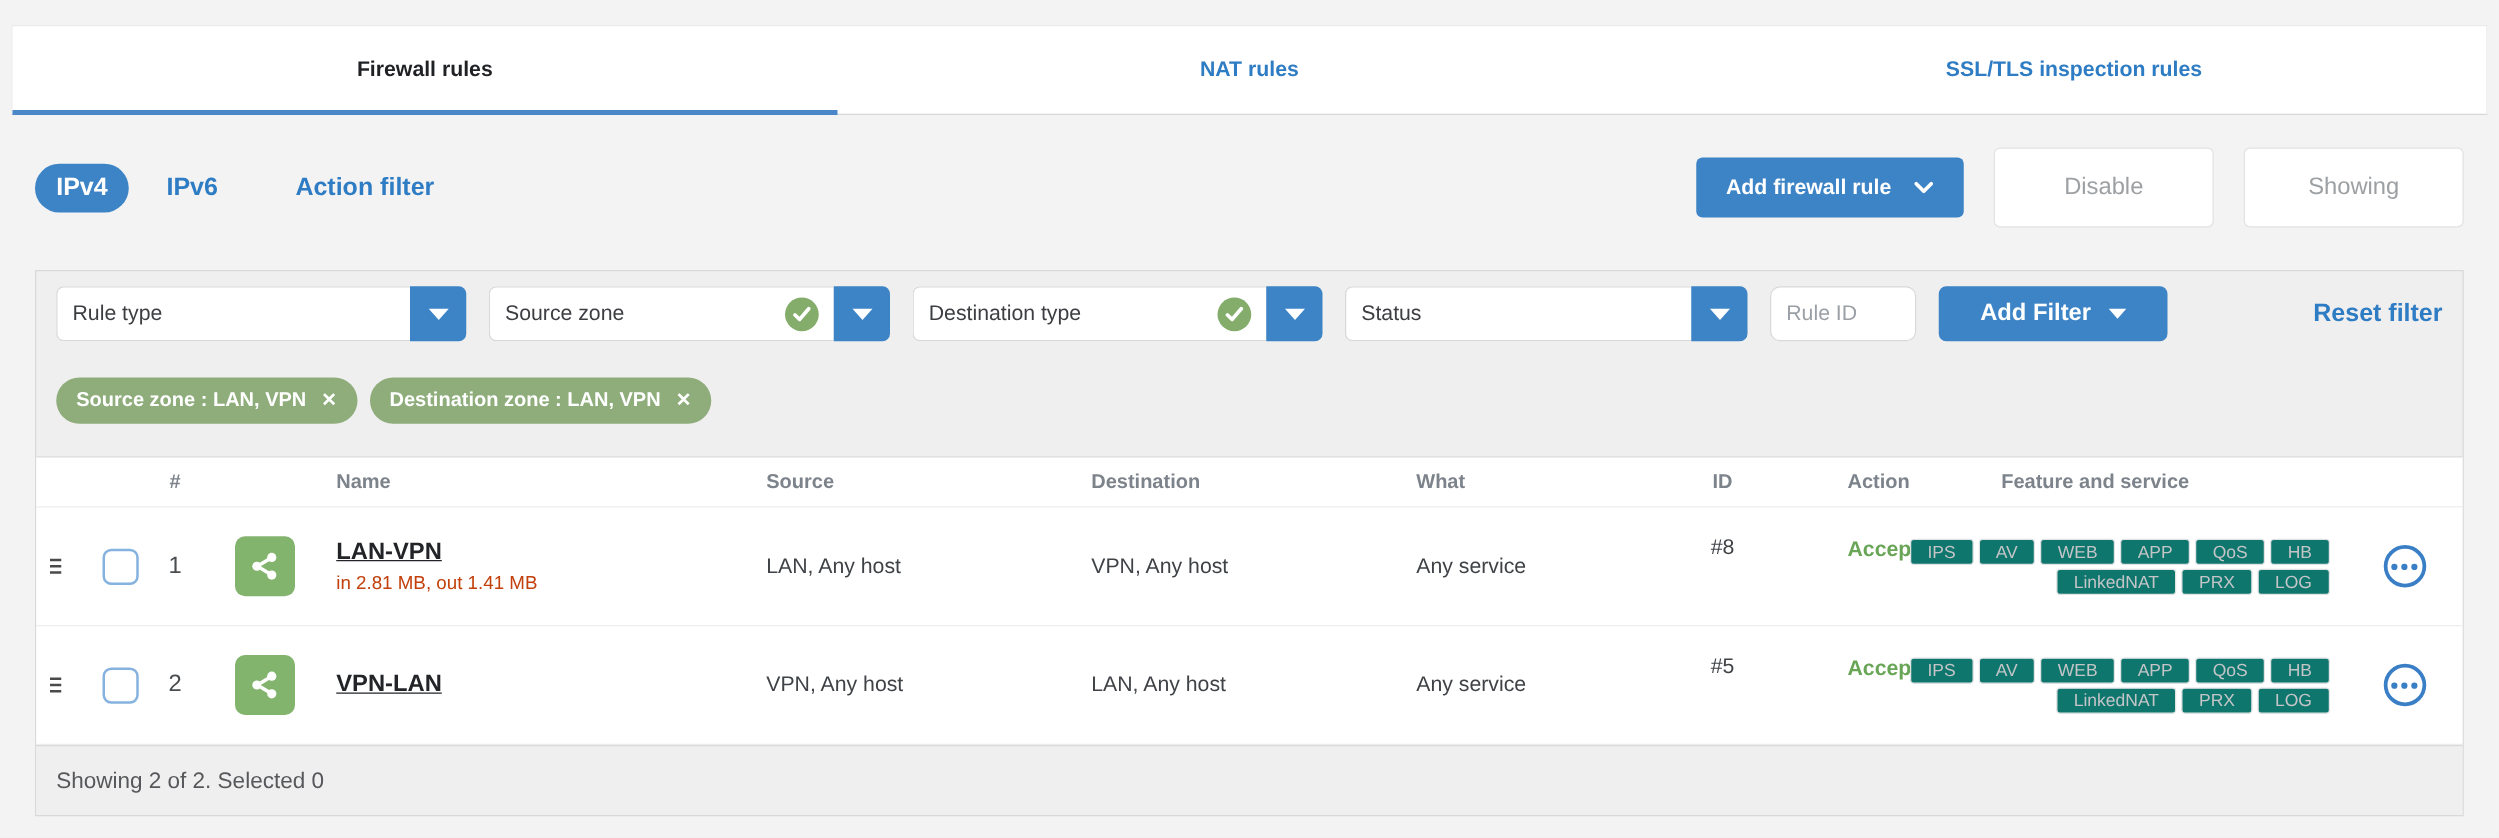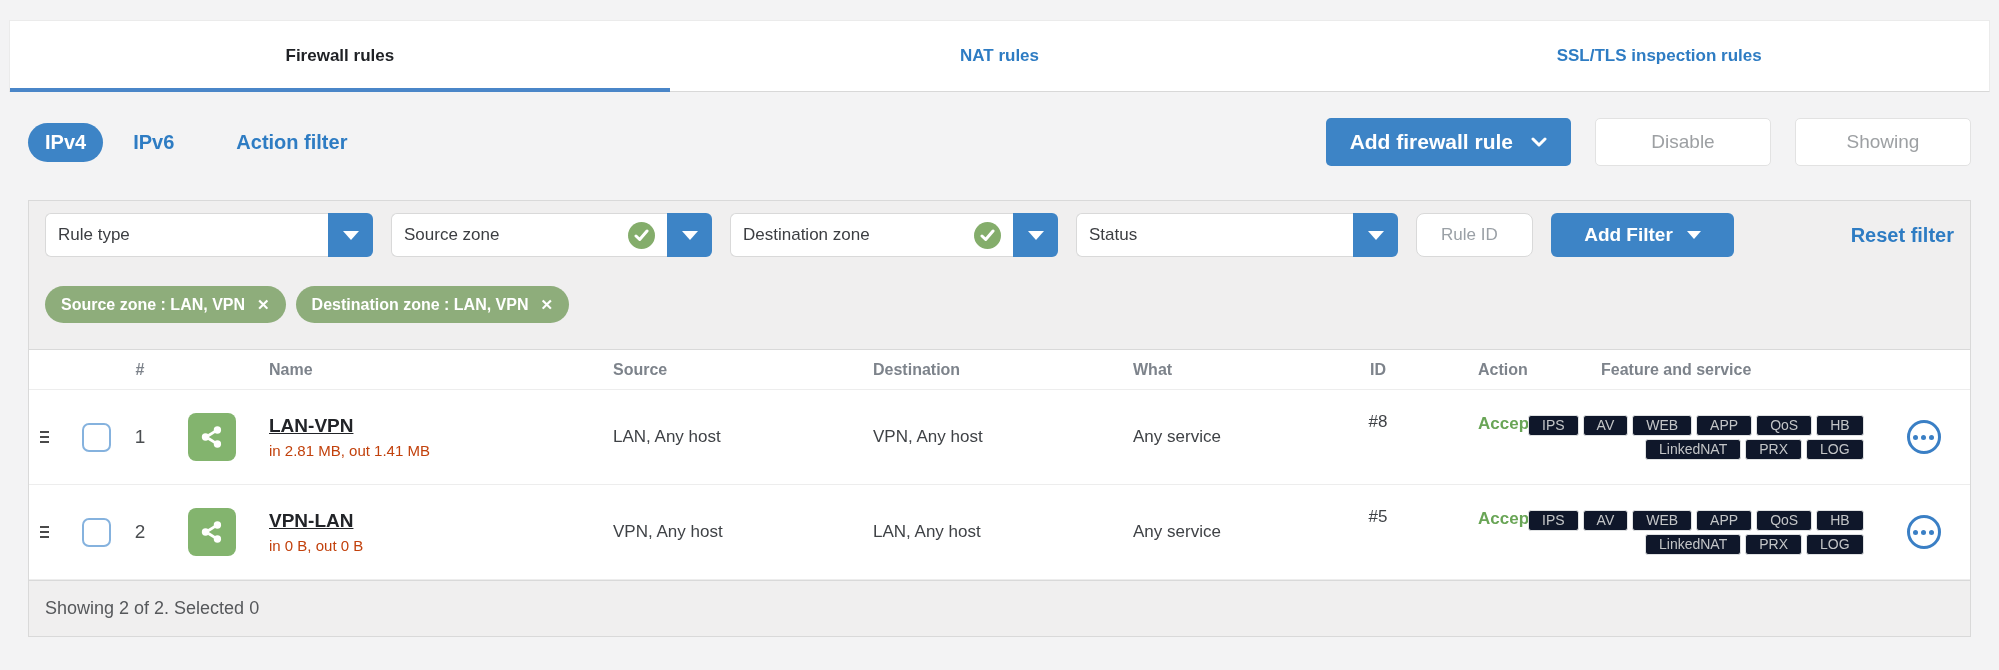--- a/index.html
+++ b/index.html
@@ -31,27 +31,27 @@
   .pill {
     background: #3d84c6; color: #fff; font-weight: bold; font-size: 20px;
     padding: 8px 17px; border-radius: 22px; cursor: pointer;
   }
   .link { color: #2e7cc3; font-weight: bold; font-size: 20px; text-decoration: none; cursor: pointer; }
   .link.ipv6 { margin-left: 30px; }
   .link.disfilter { margin-left: 62px; }
   .actions-right { margin-left: auto; display: flex; align-items: center; gap: 24px; }
   .btn-primary {
     background: #3d84c6; color: #fff; border: none; border-radius: 5px;
-    font-family: "Liberation Sans", sans-serif; font-size: 21px; font-weight: bold;
+    font-family: "Liberation Sans", sans-serif; font-size: 17px; font-weight: bold;
     height: 48px; padding: 16px 24px; display: inline-flex; align-items: center; gap: 18px; cursor: pointer; text-align: right;
   }
   .btn-ghost {
     background: #fff; border: 1px solid #e2e2e2; border-radius: 5px;
     font-family: "Liberation Sans", sans-serif; font-size: 19px; color: #9da0a3;
-    height: 48px; width: 176px; cursor: pointer;
+    height: 64px; width: 176px; cursor: pointer;
   }
   .chev-svg { display: block; }
   
   .panel { margin: 34px 28px 0 28px; border: 1px solid #d9d9d9; background: #f0efef; }
   .filter-row { display: flex; align-items: center; gap: 18px; padding: 12px 16px 0 16px; }
   .dropdown { display: flex; height: 44px; cursor: pointer; }
   .dd-body {
     background: #fff; border: 1px solid #d9d9d9; border-right: none;
     border-radius: 6px 0 0 6px; display: flex; align-items: center;
     padding: 0 12px; font-size: 17px; color: #3c3e42; flex: 1;
@@ -65,21 +65,21 @@
     display: flex; align-items: center; justify-content: center;
   }
   .tri-down { width: 0; height: 0; border-left: 8px solid transparent; border-right: 8px solid transparent; border-top: 9px solid #fff; }
   .tri-down.small { border-left-width: 7px; border-right-width: 7px; border-top-width: 8px; }
   .w-ruletype { width: 328px; }
   .w-srczone  { width: 321px; }
   .w-dstzone  { width: 328px; }
   .w-status   { width: 322px; }
   .rule-id-input {
     width: 117px; height: 44px; border: 1px solid #d9d9d9; border-radius: 8px;
-    padding: 0 24px; font-family: "Liberation Sans", sans-serif; font-size: 17px; color: #3c3e42; background: #fff;
+    padding: 0 12px; font-family: "Liberation Sans", sans-serif; font-size: 17px; color: #3c3e42; background: #fff;
   }
   .rule-id-input::placeholder { color: #9aa0a6; }
   .add-filter-btn {
     height: 44px; width: 183px; border: none; border-radius: 6px; background: #3d84c6;
     color: #fff; font-family: "Liberation Sans", sans-serif; font-size: 19px; font-weight: bold;
     display: inline-flex; align-items: center; justify-content: center; gap: 14px; cursor: pointer;
   }
   .reset-link { margin-left: auto; font-size: 20px; }
   .chips-row { display: flex; gap: 10px; padding: 29px 16px 26px 16px; }
   .chip {
@@ -110,21 +110,21 @@
   }
   .cell-name { padding-left: 15px; }
   .rule-link { font-size: 19px; font-weight: bold; color: #222428; text-decoration: underline; cursor: pointer; display: inline-block; }
   .rule-traffic { font-size: 15px; color: #c2410c; margin-top: 5px; }
   .cell-id { text-align: center; align-self: start; padding-top: 22px; }
   .cell-action { padding-left: 60px; color: #69a556; font-weight: bold; align-self: start; padding-top: 24px; }
   .cell-feature { display: flex; flex-direction: column; align-items: flex-end; gap: 3px; padding-right: 10px; }
   .badge-line { display: flex; gap: 4px; }
   .badge {
     border: 1px solid #e0e2e3; border-radius: 3px; color: #c3c5c7;
-    font-size: 14px; line-height: 19px; padding: 0 13px; background: #0f172a;
+    font-size: 14px; line-height: 19px; padding: 0 13px; background: #0f766e;
   }
   .cell-ellipsis { justify-self: center; }
   .ellipsis-btn {
     width: 34px; height: 34px; border-radius: 50%; border: 3px solid #3a7fc5; background: #fff;
     display: flex; align-items: center; justify-content: center; gap: 3px; cursor: pointer; padding: 0;
   }
   .ellipsis-btn i { display: block; width: 5px; height: 5px; border-radius: 50%; background: #3a7fc5; }
   
   .table-footer {
     height: 56px; background: #f0efef; border-top: 1px solid #d9d9d9;
@@ -183,21 +183,21 @@
             </svg>
         </span>
       </div>
       <div class="dd-btn">
           <i class="tri-down"></i>
         </div>
     </div>
 
     <div class="dropdown w-dstzone">
       <div class="dd-body">
-        <span>Destination zone</span>
+        <span>Destination type</span>
         <span class="dd-check">
           <svg width="15" height="13" viewBox="0 0 15 13">
               <polyline points="2,7 5.7,10.5 13,2" fill="none" stroke="#fff" stroke-width="3" stroke-linecap="round" stroke-linejoin="round"></polyline>
             </svg>
         </span>
       </div>
       <div class="dd-btn">
           <i class="tri-down"></i>
         </div>
     </div>
@@ -310,21 +310,20 @@
         <svg width="26" height="26" viewBox="0 0 24 24">
           <line x1="8.8" y1="10.6" x2="15.2" y2="6.6" stroke="#fff" stroke-width="2.6"></line>
           <line x1="8.8" y1="13.4" x2="15.2" y2="17.4" stroke="#fff" stroke-width="2.6"></line>
           <circle cx="17" cy="5.5" r="3.4" fill="#fff"></circle>
             <circle cx="17" cy="18.5" r="3.4" fill="#fff"></circle>
             <circle cx="6" cy="12" r="3.4" fill="#fff"></circle>
         </svg>
       </div>
       <div class="cell-name">
         <a class="rule-link">VPN-LAN</a>
-        <div class="rule-traffic">in 0 B, out 0 B</div>
       </div>
       <div class="pl">VPN, Any host</div>
       <div class="pl">LAN, Any host</div>
       <div class="pl">Any service</div>
       <div class="cell-id">#5</div>
       <div class="cell-action">Accept</div>
       <div class="cell-feature">
         <div class="badge-line">
           <span class="badge">IPS</span>
           <span class="badge">AV</span>

